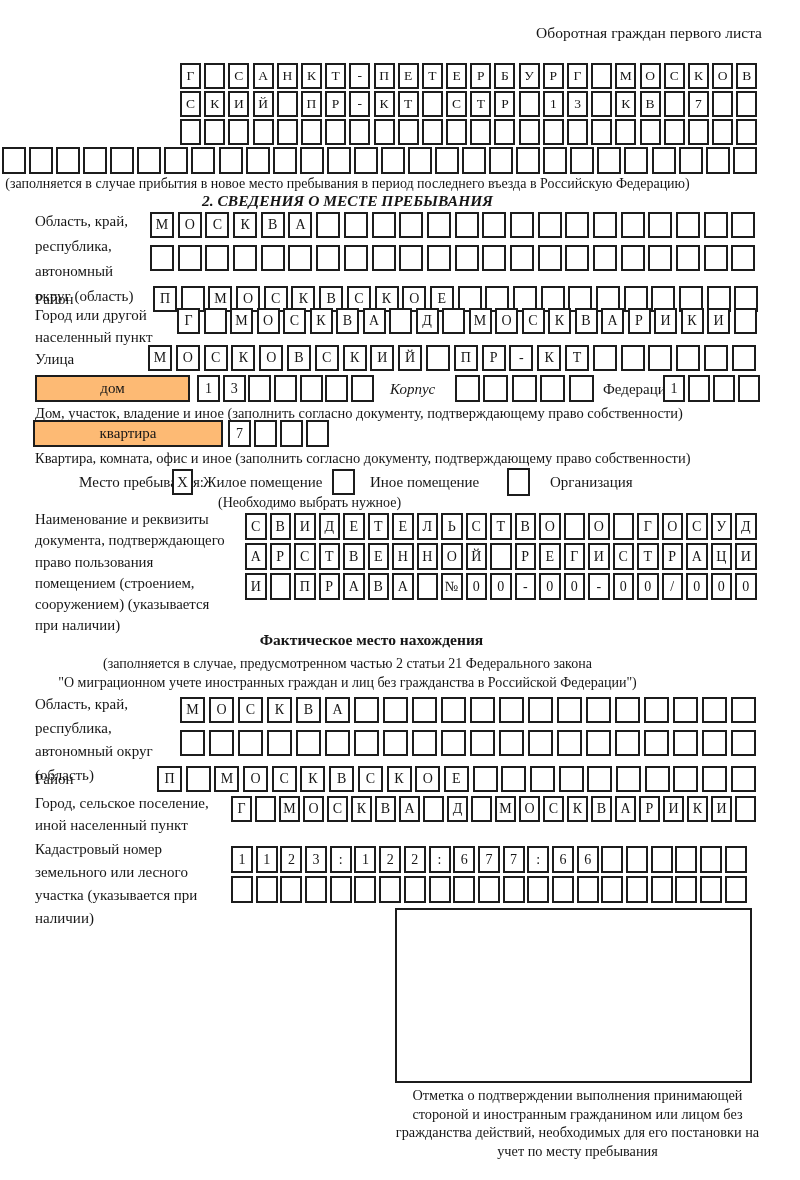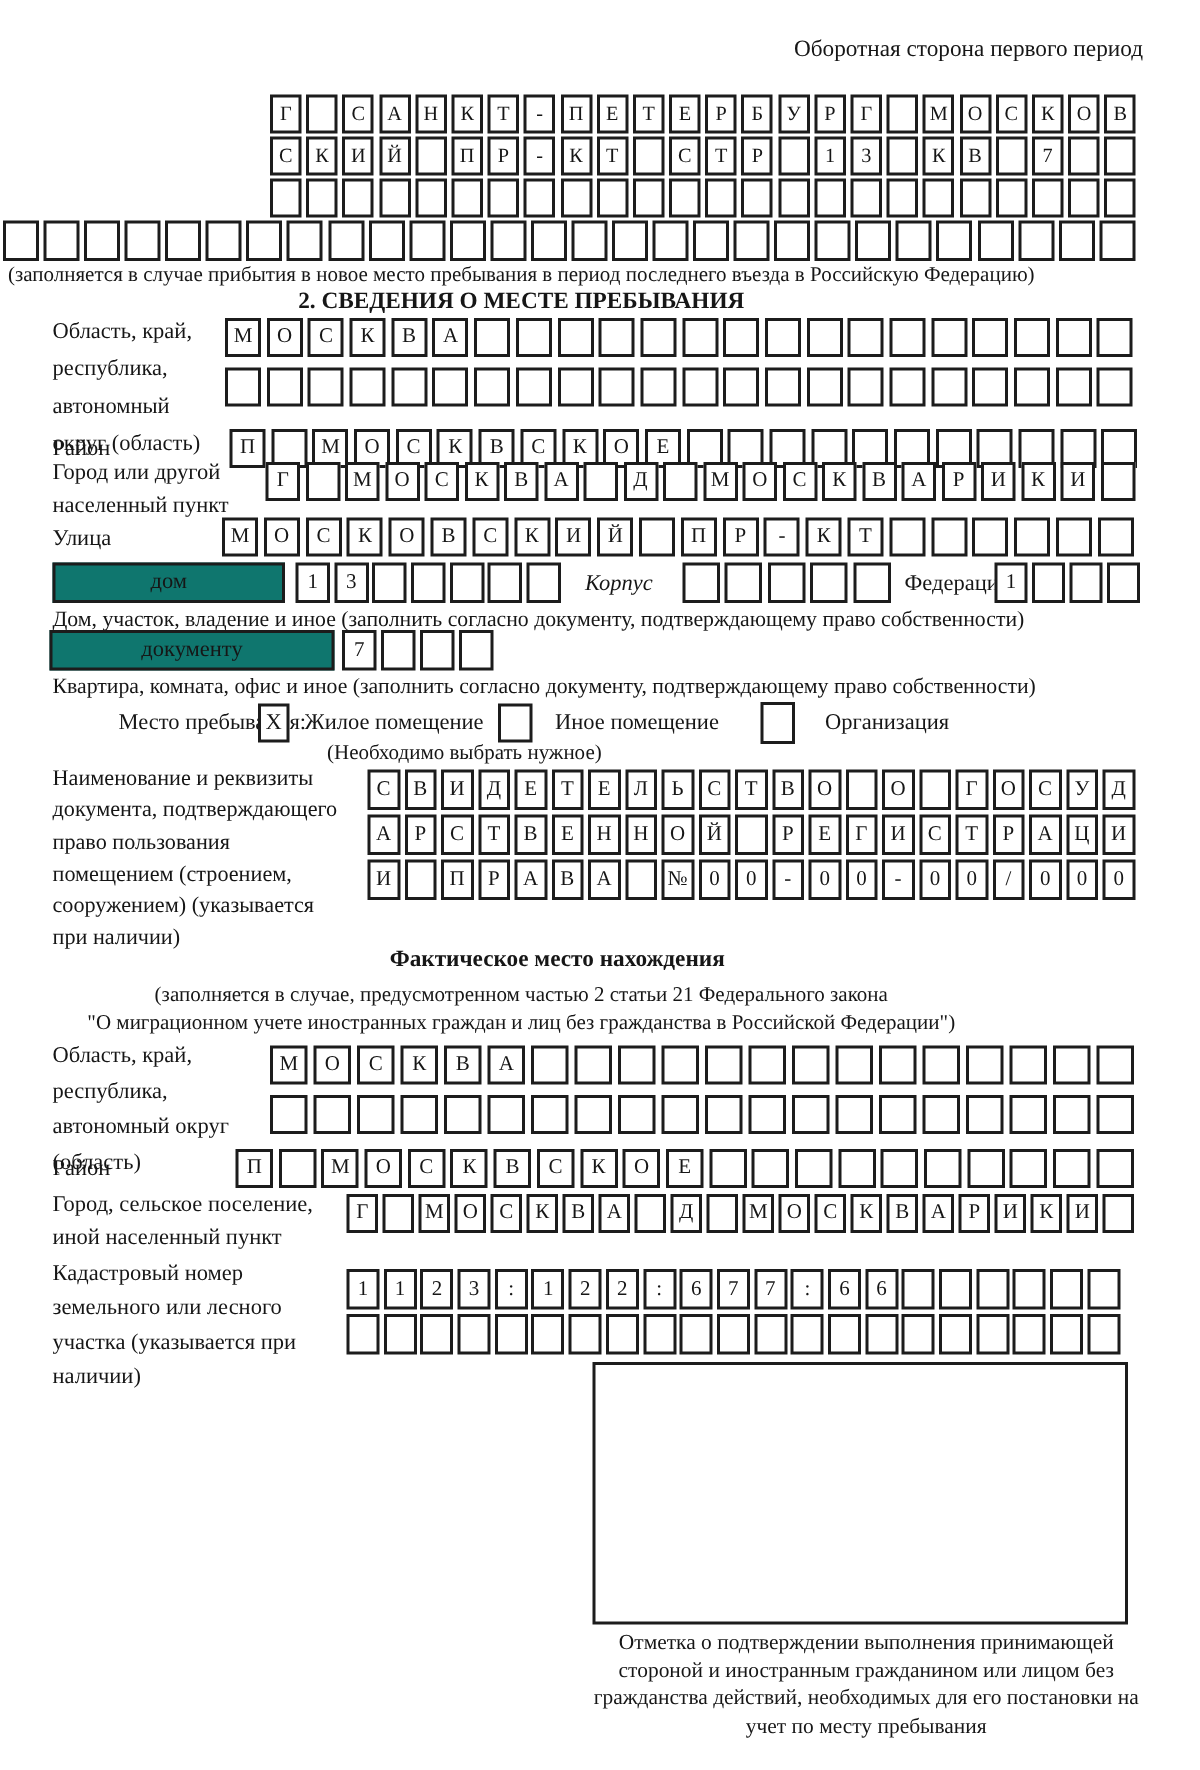--- a/index.html
+++ b/index.html
@@ -10,36 +10,36 @@
   }
   .abs { position:absolute; }
   .grow { position:absolute; display:flex; gap:var(--gap,3.5px); }
   .cell {
     flex:none; width:var(--cw,24px); height:var(--ch,26px);
     border:2px solid #1c1c1c; display:flex; align-items:center; justify-content:center;
     font-size:var(--cfs,14px); line-height:1; background:#fff;
   }
   .cell.abs { display:flex; }
   .lblbox {
-    position:absolute; border:2px solid #1c1c1c; background:#0f766e;
+    position:absolute; border:2px solid #1c1c1c; background:#fdba74;
     display:flex; align-items:center; justify-content:center; font-size:15px;
   }
   .lab { position:absolute; font-size:15px; line-height:22px; }
   .cap { position:absolute; font-size:14.5px; line-height:17px; }
   .note { position:absolute; font-size:14px; }
   .ctr { left:0; width:695px; text-align:center; }
   .bold { font-weight:bold; }
   .bigbox { position:absolute; border:2.5px solid #1c1c1c; background:#fff; }
 </style>
 </head>
 <body>
 
 <div id="page">
 
-  <div class="abs" style="left:360px; top:24px; width:402px; text-align:right; font-size:15.5px;">Оборотная сторона первого период</div>
+  <div class="abs" style="left:360px; top:24px; width:402px; text-align:right; font-size:15.5px;">Оборотная граждан первого листа</div>
 
   <div class="grow" style="left:180px; top:63px; --cw:21px; --gap:3.2px; --cfs:13.5px;">
       <span class="cell">Г</span>
       <span class="cell"></span>
       <span class="cell">С</span>
       <span class="cell">А</span>
       <span class="cell">Н</span>
       <span class="cell">К</span>
       <span class="cell">Т</span>
       <span class="cell">-</span>
@@ -137,21 +137,21 @@
       <span class="cell"></span>
       <span class="cell"></span>
       <span class="cell"></span>
       <span class="cell"></span>
       <span class="cell"></span>
       <span class="cell"></span>
       <span class="cell"></span>
     </div>
   <div class="note ctr" style="top:176px;">(заполняется в случае прибытия в новое место пребывания в период последнего въезда в Российскую Федерацию)</div>
 
-  <div class="abs ctr bold" style="top:192px; font-size:15.5px;">2. СВЕДЕНИЯ О МЕСТЕ ПРЕБЫВАНИЯ</div>
+  <div class="abs ctr bold" style="top:192px; font-size:15.5px;font-style:italic;">2. СВЕДЕНИЯ О МЕСТЕ ПРЕБЫВАНИЯ</div>
 
   <div class="lab" style="left:35px; top:209px; width:115px; line-height:25px;">Область, край, республика, автономный округ (область)</div>
   <div class="grow" style="left:150px; top:212px; --cw:24px; --gap:3.7px;">
       <span class="cell">М</span>
       <span class="cell">О</span>
       <span class="cell">С</span>
       <span class="cell">К</span>
       <span class="cell">В</span>
       <span class="cell">А</span>
       <span class="cell"></span>
@@ -294,21 +294,21 @@
     </div>
   <div class="lab" style="left:603px; top:378px;">Федерацию</div>
   <div class="grow" style="left:663px; top:375px; --cw:22px; --gap:3px; --ch:27px;">
       <span class="cell">1</span>
       <span class="cell"></span>
       <span class="cell"></span>
       <span class="cell"></span>
     </div>
   <div class="cap" style="left:35px; top:405px; width:720px;">Дом, участок, владение и иное (заполнить согласно документу, подтверждающему право собственности)</div>
 
-  <div class="lblbox" style="left:33px; top:420px; width:190px; height:27px;">документу</div>
+  <div class="lblbox" style="left:33px; top:420px; width:190px; height:27px;">квартира</div>
   <div class="grow" style="left:228px; top:420px; --cw:23px; --gap:3px; --ch:27px;">
       <span class="cell">7</span>
       <span class="cell"></span>
       <span class="cell"></span>
       <span class="cell"></span>
     </div>
   <div class="cap" style="left:35px; top:450px; width:720px;">Квартира, комната, офис и иное (заполнить согласно документу, подтверждающему право собственности)</div>
 
   <div class="lab" style="left:35px; top:471px;margin-left:44px;">Место пребывания:</div>
   <div class="cell abs" style="left:172px; top:469px; --cw:21px; --cfs:15px;">X</div>

